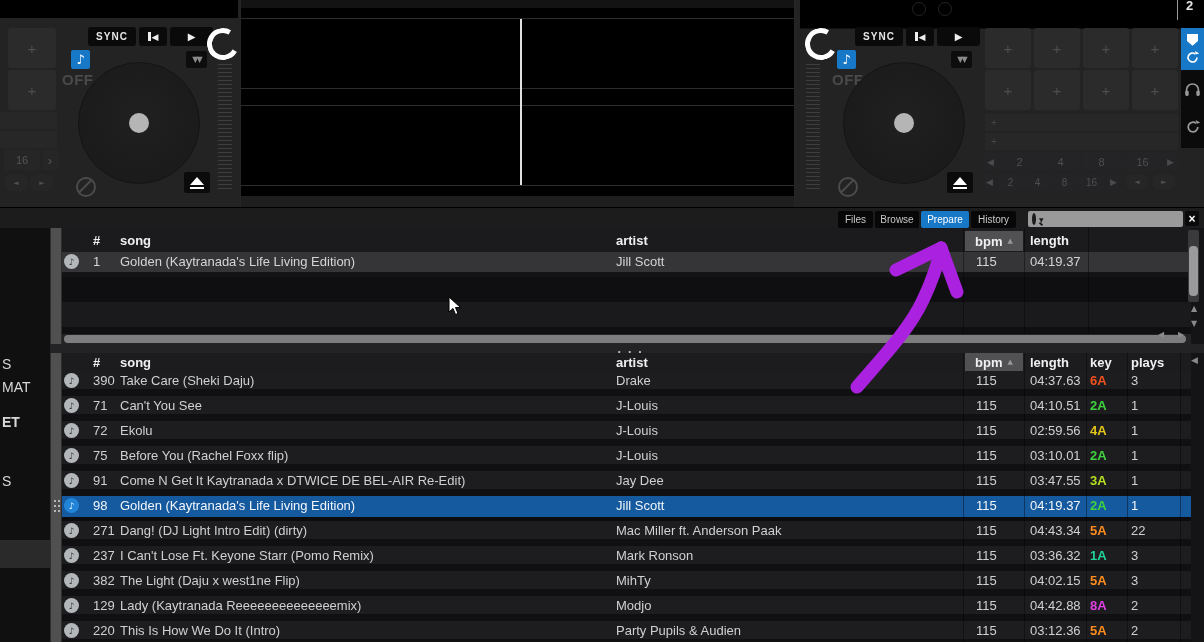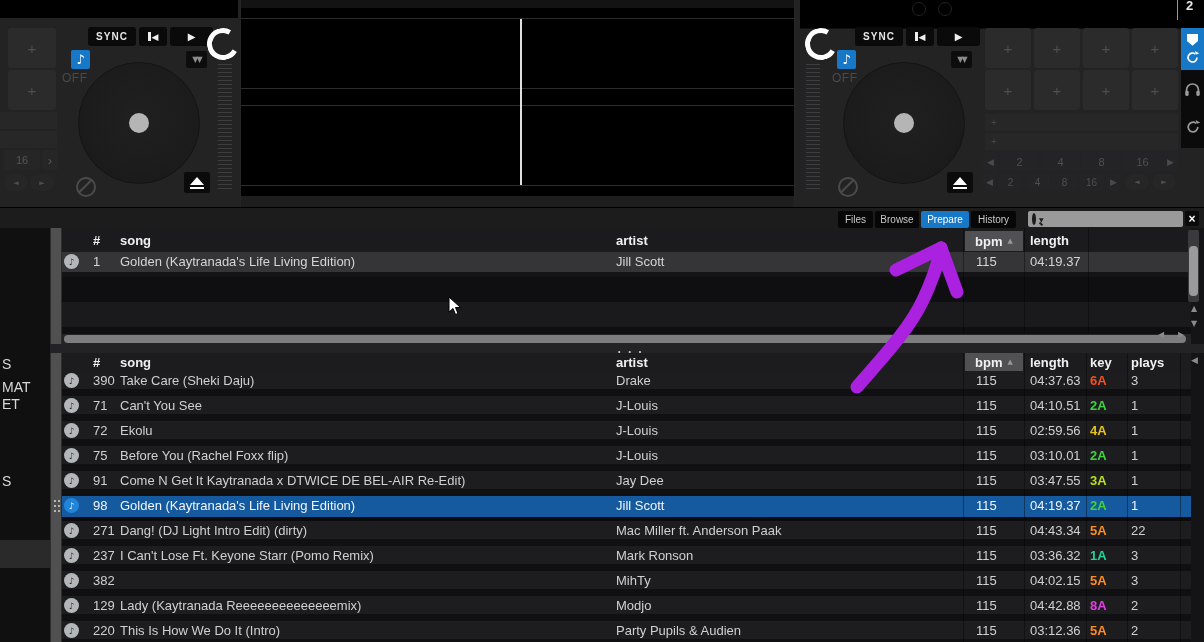--- a/index.html
+++ b/index.html
@@ -8,21 +8,21 @@
 
   
   #deck-left{position:absolute;left:0;top:0;width:240px;height:207px;background:#232323;}
   #deck-right{position:absolute;left:795px;top:0;width:409px;height:207px;background:#232323;}
   .title-bar{position:absolute;background:#000;overflow:hidden;}
   #deck-left .title-bar{left:0;top:0;width:238px;height:18px;}
   #deck-right .title-bar{left:5px;top:0;width:404px;height:28px;border-bottom:1px solid #101010;}
   .faint-circle{position:absolute;width:12px;height:12px;border:1px solid #232323;border-radius:50%;top:2px;}
   .bar-divider{position:absolute;width:1px;height:20px;top:0;background:#9a9a9a;}
   .deck-number{position:absolute;top:-2px;font-size:13px;color:#e8e8e8;font-weight:bold;}
-  .off-label{position:absolute;font-size:12px;font-weight:normal;color:#4a4a4a;letter-spacing:.5px;margin-top:40px;}
+  .off-label{position:absolute;font-size:15px;font-weight:bold;color:#4a4a4a;letter-spacing:.5px;margin-top:40px;}
   .sync-btn,.cue-btn,.play-btn{position:absolute;background:#0a0a0a;border:none;border-radius:3px;
     color:#e6e6e6;display:flex;align-items:center;justify-content:center;cursor:pointer;}
   .sync-btn{font-size:10px;font-weight:bold;letter-spacing:1px;}
   .play-btn::before{content:"▶";font-family:"DejaVu Sans",sans-serif;font-size:10px;color:#eee;}
   .cue-btn .cuebar{display:inline-block;width:3px;height:9px;background:#eee;margin-right:1px;}
   .cue-btn::after{content:"◀";font-family:"DejaVu Sans",sans-serif;font-size:9px;color:#eee;}
   .note-badge{position:absolute;width:19px;height:19px;border-radius:2px;background:#1878c8;
     display:flex;align-items:center;justify-content:center;}
   .note-badge::before{content:"♪";font-family:"DejaVu Sans",sans-serif;font-size:13px;font-weight:bold;color:#fff;}
   .dd-badge{position:absolute;width:21px;height:17px;background:#0d0d0d;border-radius:2px;
@@ -276,21 +276,21 @@
       <span class="search-dd">▼</span>
       <input class="search-input" value="" style="">
     </div>
     <button id="search-clear"></button>
   </div>
 
   <div id="sidebar">
     <div class="hl"></div>
     <span class="crate" style="top:128px;">S</span>
     <span class="crate" style="top:151px;">MAT</span>
-    <span class="crate" style="top:168px;">ET</span>
+    <span class="crate" style="top:186px;font-weight:bold;">ET</span>
     <span class="crate" style="top:245px;">S</span>
   </div>
   <div id="side-scroll"></div>
 
   <div id="prepare-table">
     <div id="prepare-header">
       <span class="col-head" style="left:31px;top:5px;">#</span>
       <span class="col-head" style="left:58px;top:5px;">song</span>
       <span class="col-head" style="left:554px;top:5px;">artist</span>
       <div class="bpm-box" style="left:903px;top:3px;height:20px;">
@@ -430,20 +430,21 @@
           <span class="cell c-artist">Mark Ronson</span>
           <span class="cell c-bpm">115</span>
           <span class="cell c-len">03:36.32</span>
           <span class="cell c-key" style="color: rgb(33, 211, 152);">1A</span>
           <span class="cell c-plays">3</span>
         </div>
 
         <div class="lib-row">
           <span class="note-circle"></span>
           <span class="cell c-num">382</span>
+          <span class="cell c-song">The Light (Daju x west1ne Flip)</span>
           <span class="cell c-artist">MihTy</span>
           <span class="cell c-bpm">115</span>
           <span class="cell c-len">04:02.15</span>
           <span class="cell c-key" style="color: rgb(255, 140, 28);">5A</span>
           <span class="cell c-plays">3</span>
         </div>
 
         <div class="lib-row">
           <span class="note-circle"></span>
           <span class="cell c-num">129</span>

